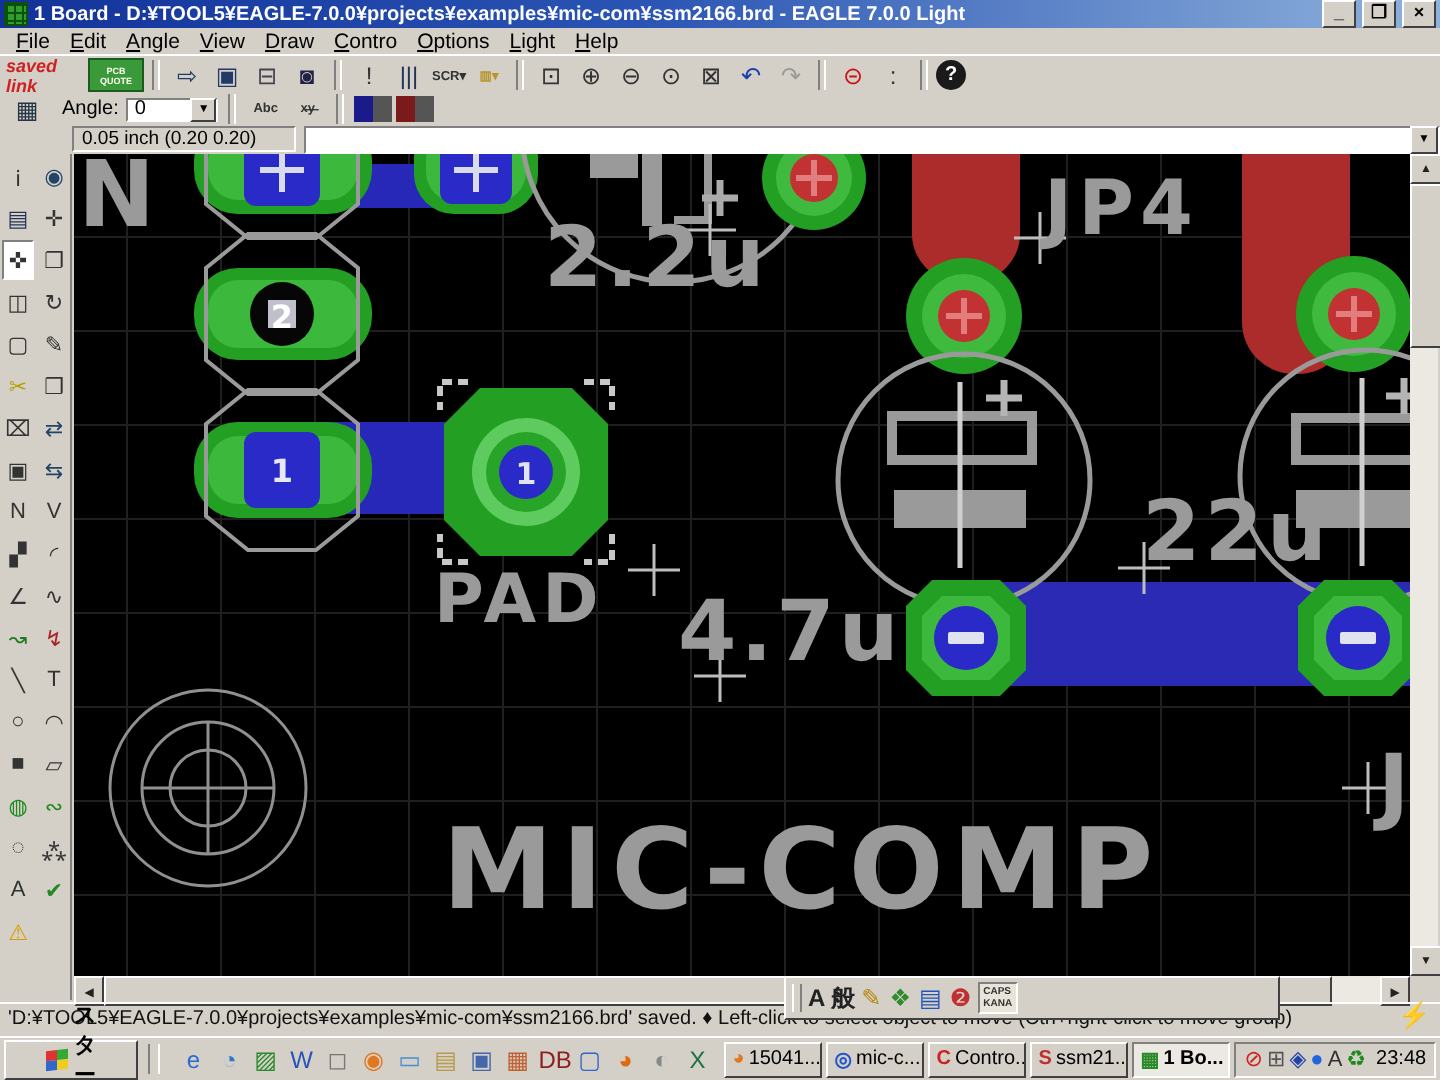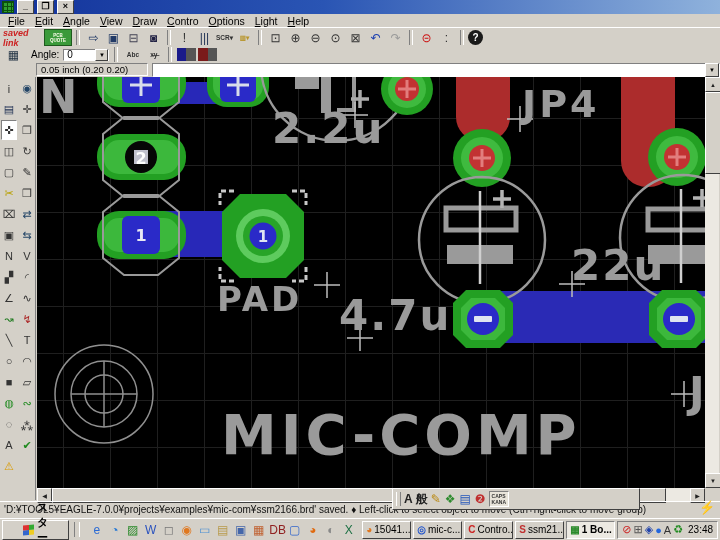--- a/index.html
+++ b/index.html
@@ -107,20 +107,21 @@
   .task-ico{font-size:10px;font-weight:bold;flex:none;}
   .tray{margin-left:auto;height:18px;display:flex;align-items:center;gap:2px;padding:0 4px;box-sizing:border-box;}
   .tray-icon{font-size:11px;}
   .clock{font-size:10px;margin-left:3px;}
 </style>
 </head>
 <body>
 
 <div class="titlebar">
   <div class="app-icon"></div>
+  <div class="title-text">1 Board - D:¥TOOL5¥EAGLE-7.0.0¥projects¥examples¥mic-com¥ssm2166.brd - EAGLE 7.0.0 Light</div>
   <div class="win-btn raised">_</div>
   <div class="win-btn raised">❐</div>
   <div class="win-btn raised">×</div>
 </div>
 
 <div class="menubar">
 
 <span class="menu-item">File</span>
     <span class="menu-item">Edit</span>
     <span class="menu-item">Angle</span>

